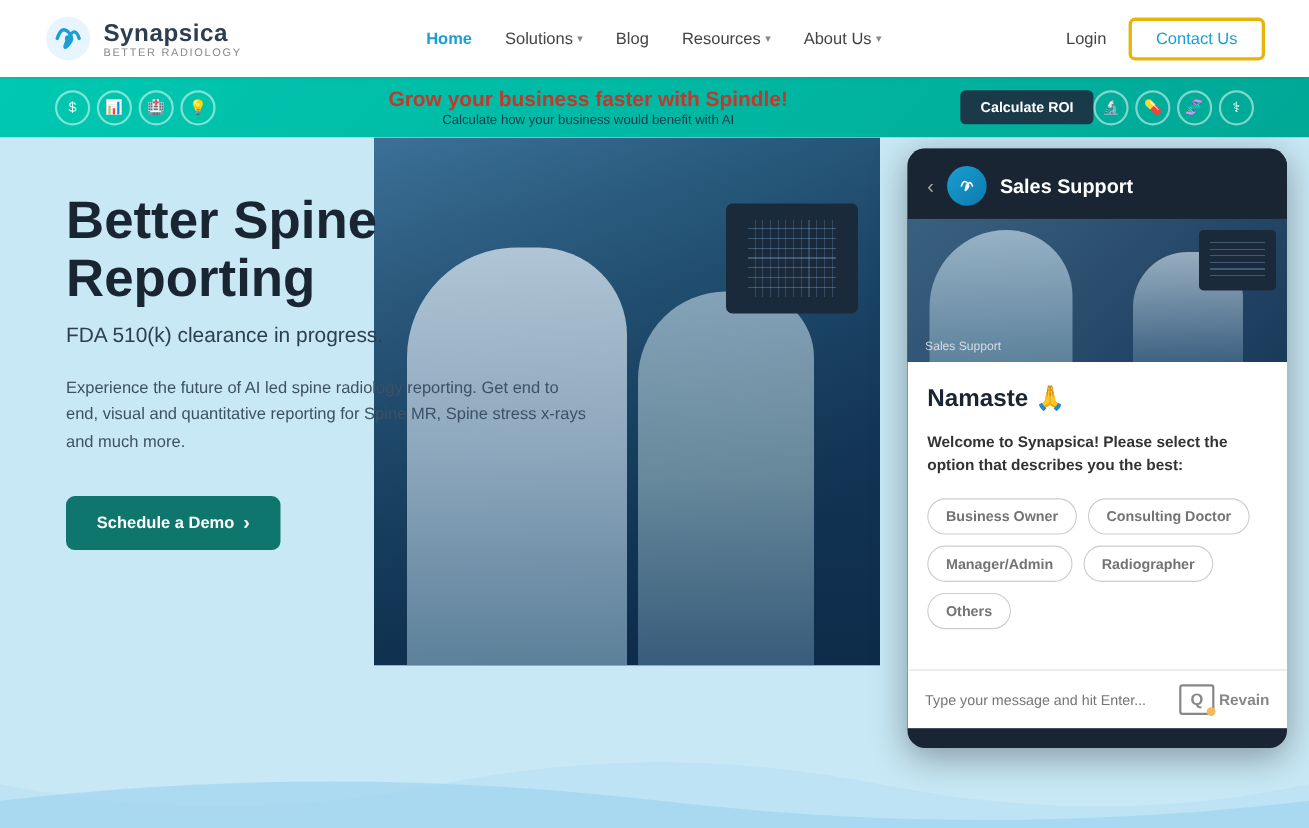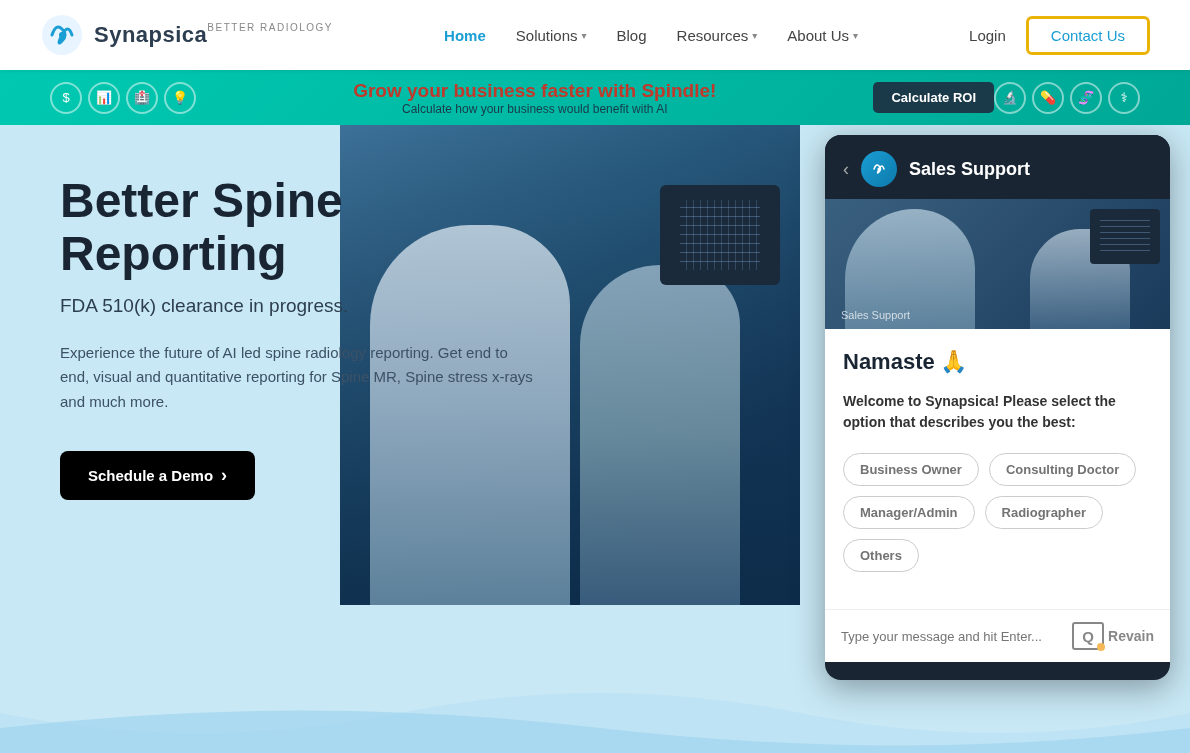--- a/index.html
+++ b/index.html
@@ -21,21 +21,21 @@
       display: flex;
       align-items: center;
       gap: 10px;
     }
     .logo-icon {
       width: 44px;
       height: 44px;
     }
     .logo-text-wrap {
       display: flex;
-      flex-direction: row;
+      flex-direction: column;
     }
     .logo-name {
       font-size: 22px;
       font-weight: 700;
       color: #2c3e50;
       letter-spacing: 0.5px;
     }
     .logo-tagline {
       font-size: 10px;
       color: #888;
@@ -170,21 +170,21 @@
       font-weight: 500;
     }
     .hero-desc {
       font-size: 15px;
       color: #3d5166;
       line-height: 1.65;
       margin-bottom: 36px;
       max-width: 480px;
     }
     .btn-demo {
-      background: #000000;
+      background: #0f766e;
       color: #fff;
       border: none;
       padding: 14px 28px;
       border-radius: 8px;
       font-size: 15px;
       font-weight: 600;
       cursor: pointer;
       display: inline-flex;
       align-items: center;
       gap: 8px;

